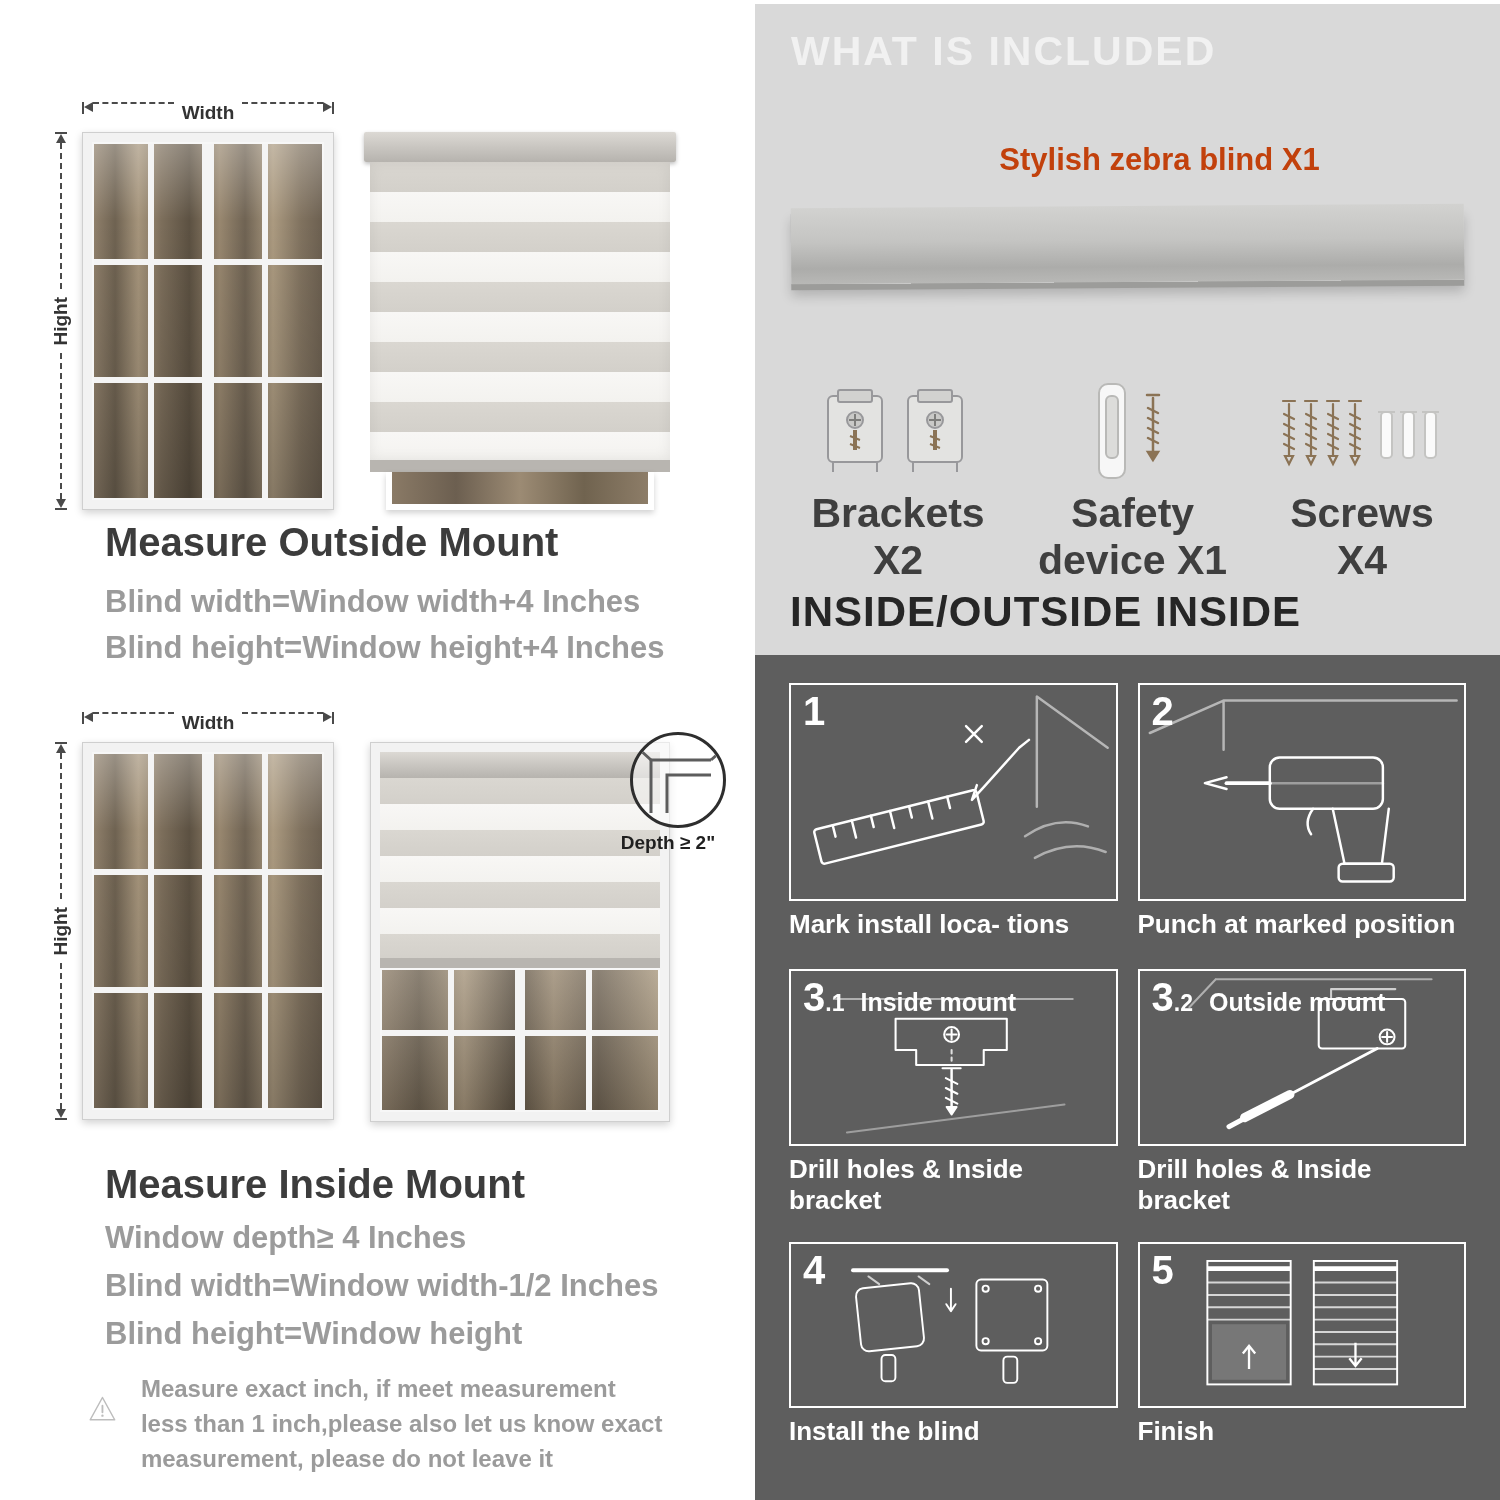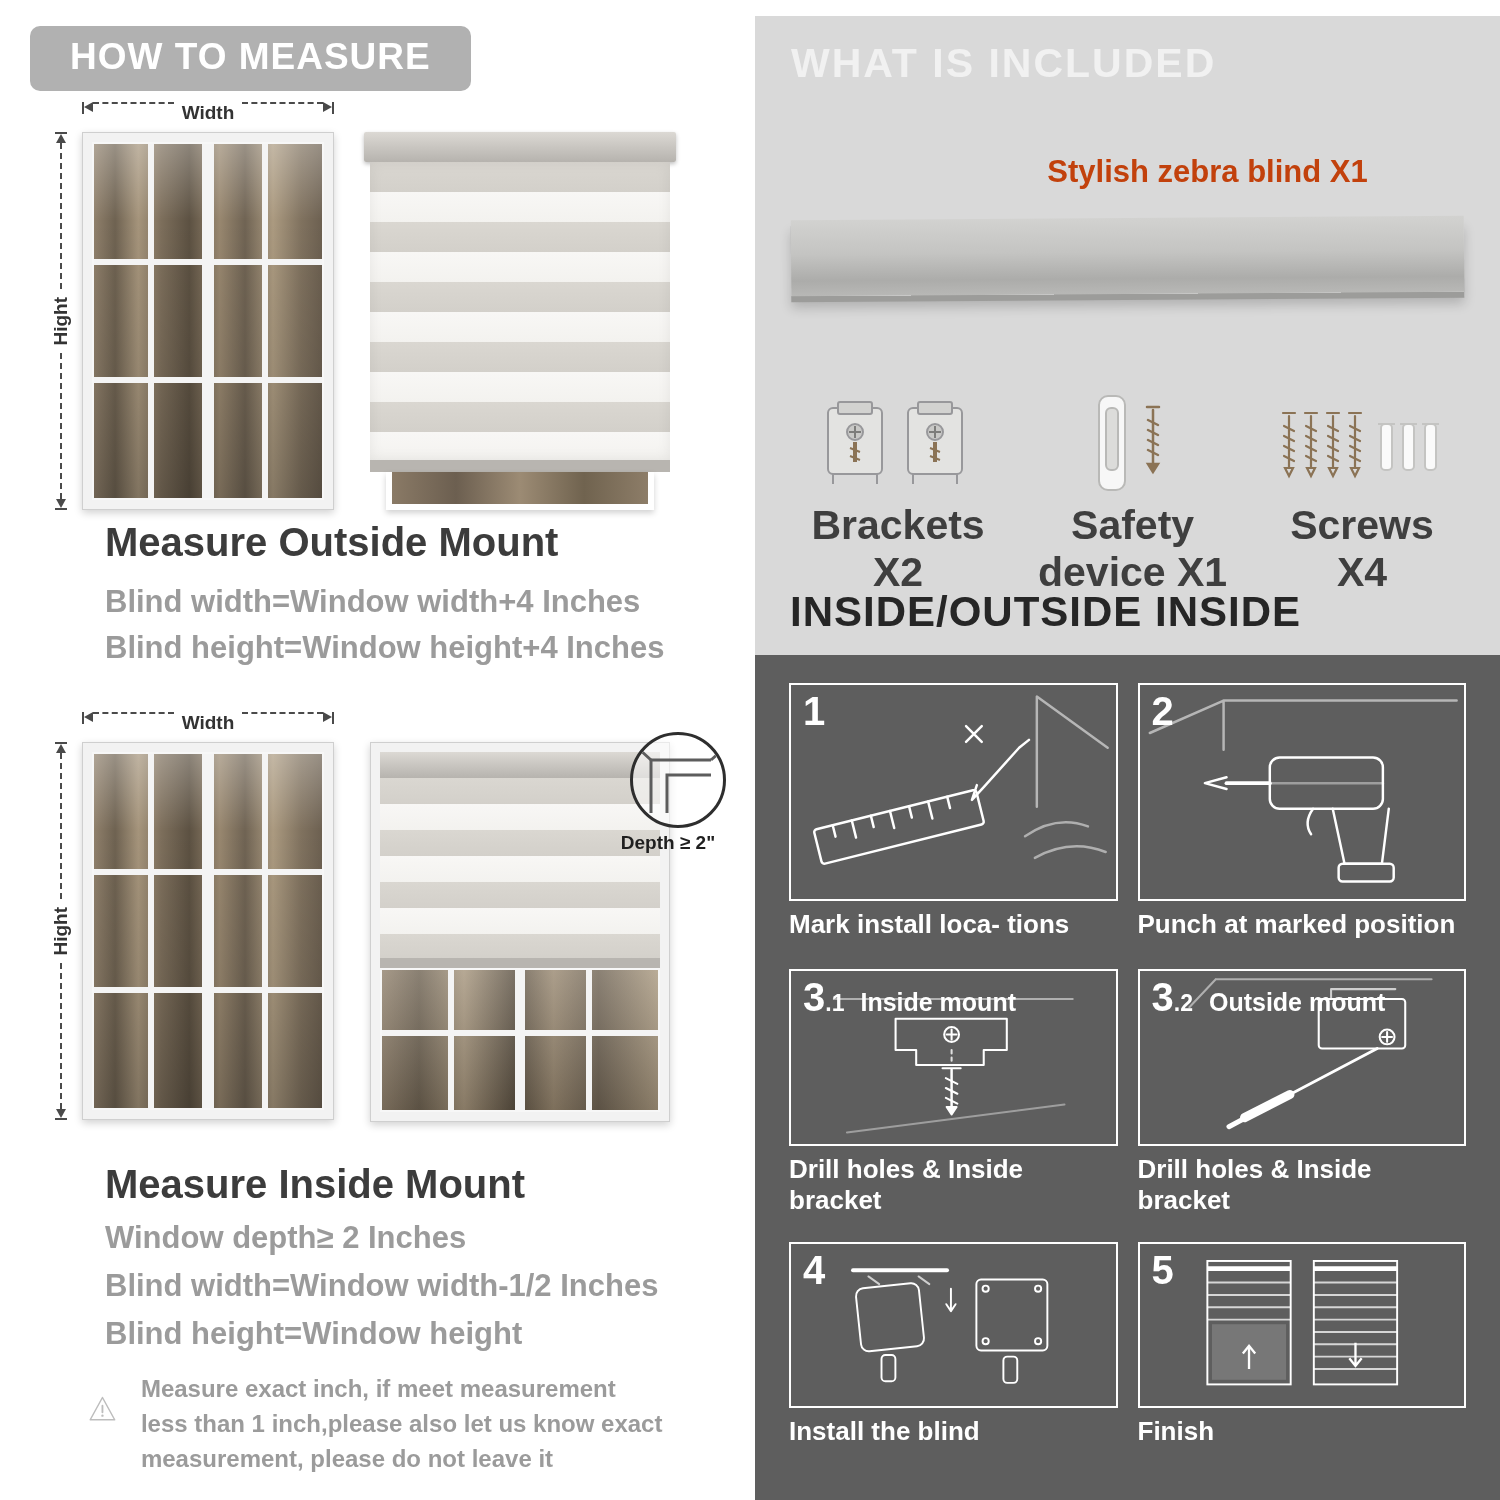--- a/index.html
+++ b/index.html
@@ -95,21 +95,21 @@
   #heading-outside { top: 520px; }
   #heading-inside  { top: 1162px; }
   .body-line { position: absolute; left: 105px; font-size: 31px; font-weight: 700; color: #9b9b9b; white-space: nowrap; }
   #ol1 { top: 584px; } #ol2 { top: 630px; }
   #il1 { top: 1220px; } #il2 { top: 1268px; } #il3 { top: 1316px; }
 
   .warning { position: absolute; top: 1372px; left: 88px; width: 580px; display: flex; gap: 24px; align-items: flex-start; }
   .warn-text { font-size: 24px; font-weight: 700; color: #9b9b9b; line-height: 1.45; }
 
   
-  .included-panel { position: absolute; left: 755px; top: 16px; width: 745px; height: 684px; background: #d9d9d9; padding-left: 48px; }
+  .included-panel { position: absolute; left: 755px; top: 4px; width: 745px; height: 684px; background: #d9d9d9; }
   .included-title { position: absolute; top: 24px; left: 36px; font-size: 41px; font-weight: 700;
     color: #f1f1f1; letter-spacing: 2px; }
   .product-label { position: absolute; top: 138px; width: 100%; text-align: center;
     font-size: 31px; font-weight: 700; color: #c2410c; margin-left: 32px; }
   .cassette-bar { position: absolute; top: 202px; left: 36px; right: 36px; height: 76px;
     background: linear-gradient(180deg,#d2d2d0 0%,#c4c4c2 45%,#acacaa 80%,#b8b8b6 100%);
     box-shadow: 0 6px 0 #9c9c9a, 0 12px 12px rgba(0,0,0,.18); transform: rotate(-0.4deg); }
   .items-row { position: absolute; top: 332px; left: 36px; right: 36px; height: 150px;
     display: grid; grid-template-columns: 1.05fr 1.25fr 1fr; align-items: end; }
   .item { display: flex; justify-content: center; align-items: flex-end; }
@@ -130,21 +130,20 @@
   .step-sub { font-size: 23px; }
   .step-label { font-size: 25px; margin-left: 16px; }
   .step-art { position: absolute; inset: 0; width: 100%; height: 100%; }
   .step-caption { color: #fff; font-weight: 700; font-size: 26px; margin-top: 8px; min-height: 34px; }
 </style>
 </head>
 <body>
 
 <div class="page">
 
-  <div class="pill-title">HOW TO MEASURE</div>
 
   <div class="fig" id="fig1">
     <div class="win-meas">
       <div class="meas-h">
         <span class="tick-v"></span>
           <span class="ah left"></span>
           <span class="dash"></span>
         <span class="meas-label">Width</span>
         <span class="dash"></span>
           <span class="ah right"></span>
@@ -217,21 +216,21 @@
           <path d="M18 78 V25 H78"></path>
           <path d="M34 78 V40 H78"></path>
           <path d="M18 25 L6 14 M78 25 L88 16"></path>
         </g>
       </svg>
     </div>
     <div class="depth-label">Depth ≥ 2"</div>
   </div>
 
   <h2 class="heading" id="heading-inside">Measure Inside Mount</h2>
-  <p class="body-line" id="il1">Window depth≥ 2 Inches</p>
+  <p class="body-line" id="il1">Window depth≥ 4 Inches</p>
   <p class="body-line" id="il2">Blind width=Window width-1/2 Inches</p>
   <p class="body-line" id="il3">Blind height=Window height</p>
 
   <div class="warning">
     <svg width="78" height="74" viewBox="0 0 78 74">
       <path d="M39 6 L72 66 H6 Z" fill="none" stroke="#bdbdbd" stroke-width="4" stroke-linejoin="round"></path>
       <path d="M39 28 v18" stroke="#bdbdbd" stroke-width="5" stroke-linecap="round"></path>
       <circle cx="39" cy="55" r="3.2" fill="#bdbdbd"></circle>
     </svg>
     <p class="warn-text">Measure exact inch, if meet measurement less than 1 inch,please also let us know exact measurement, please do not leave it</p>

